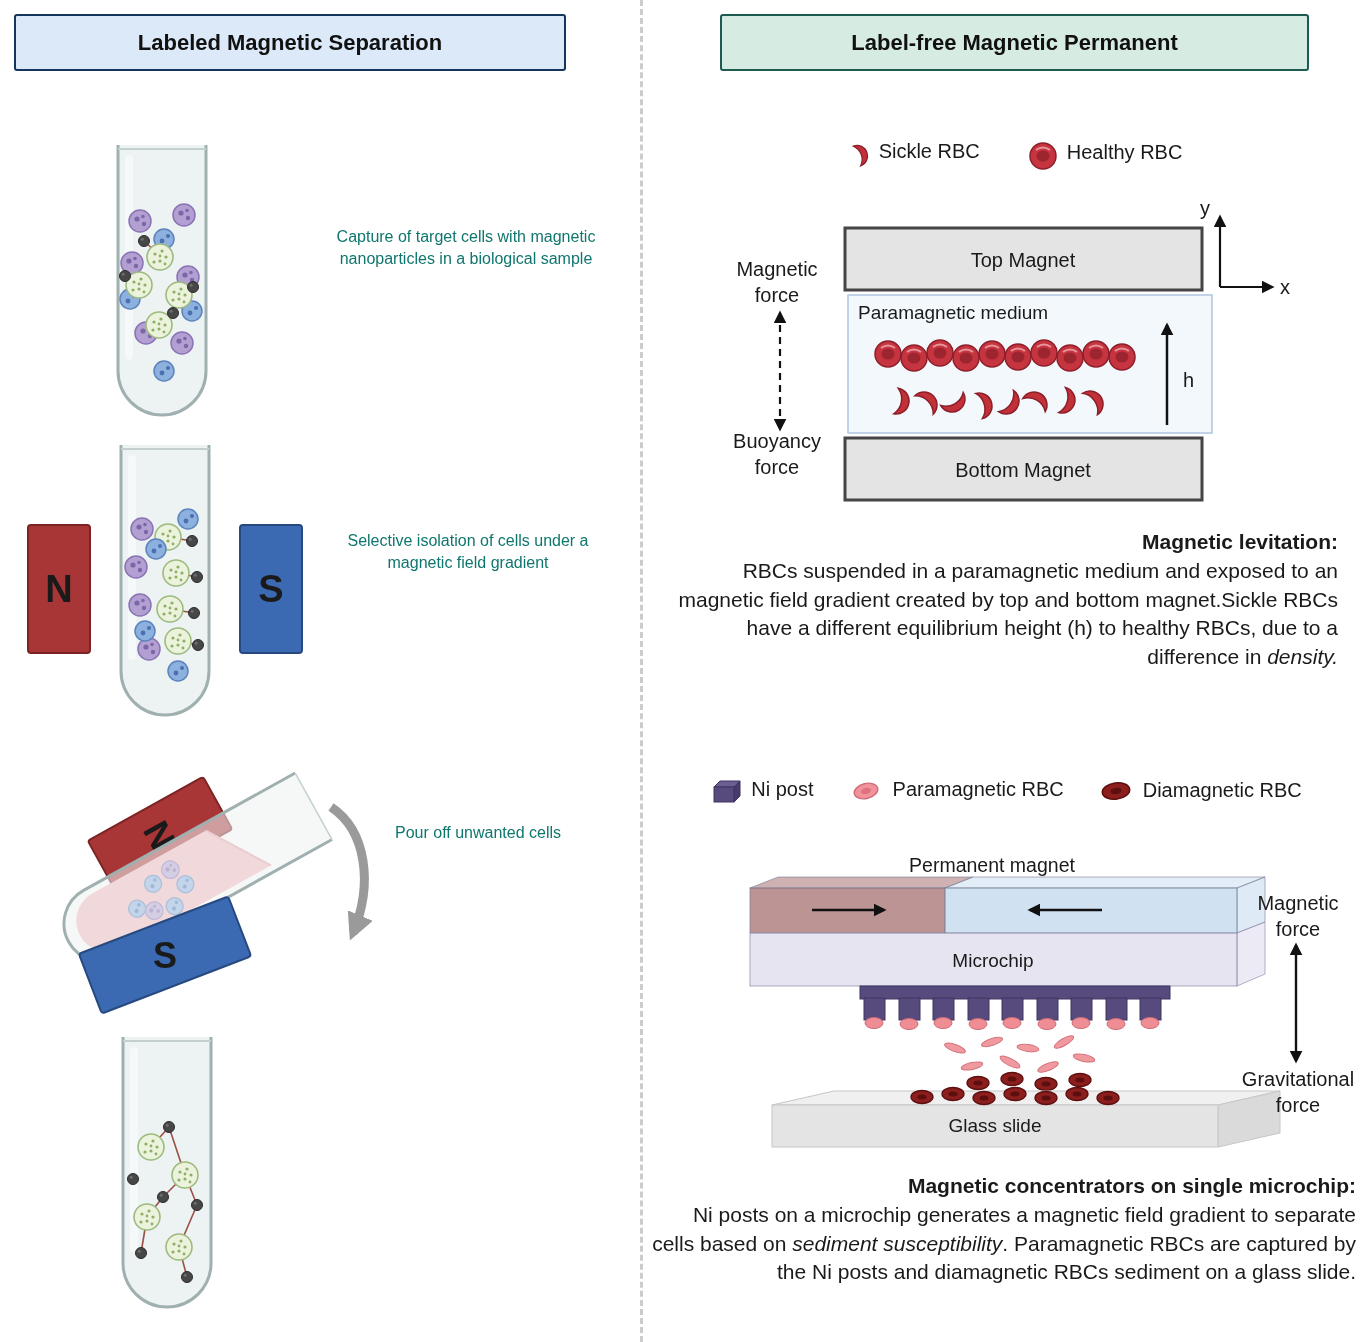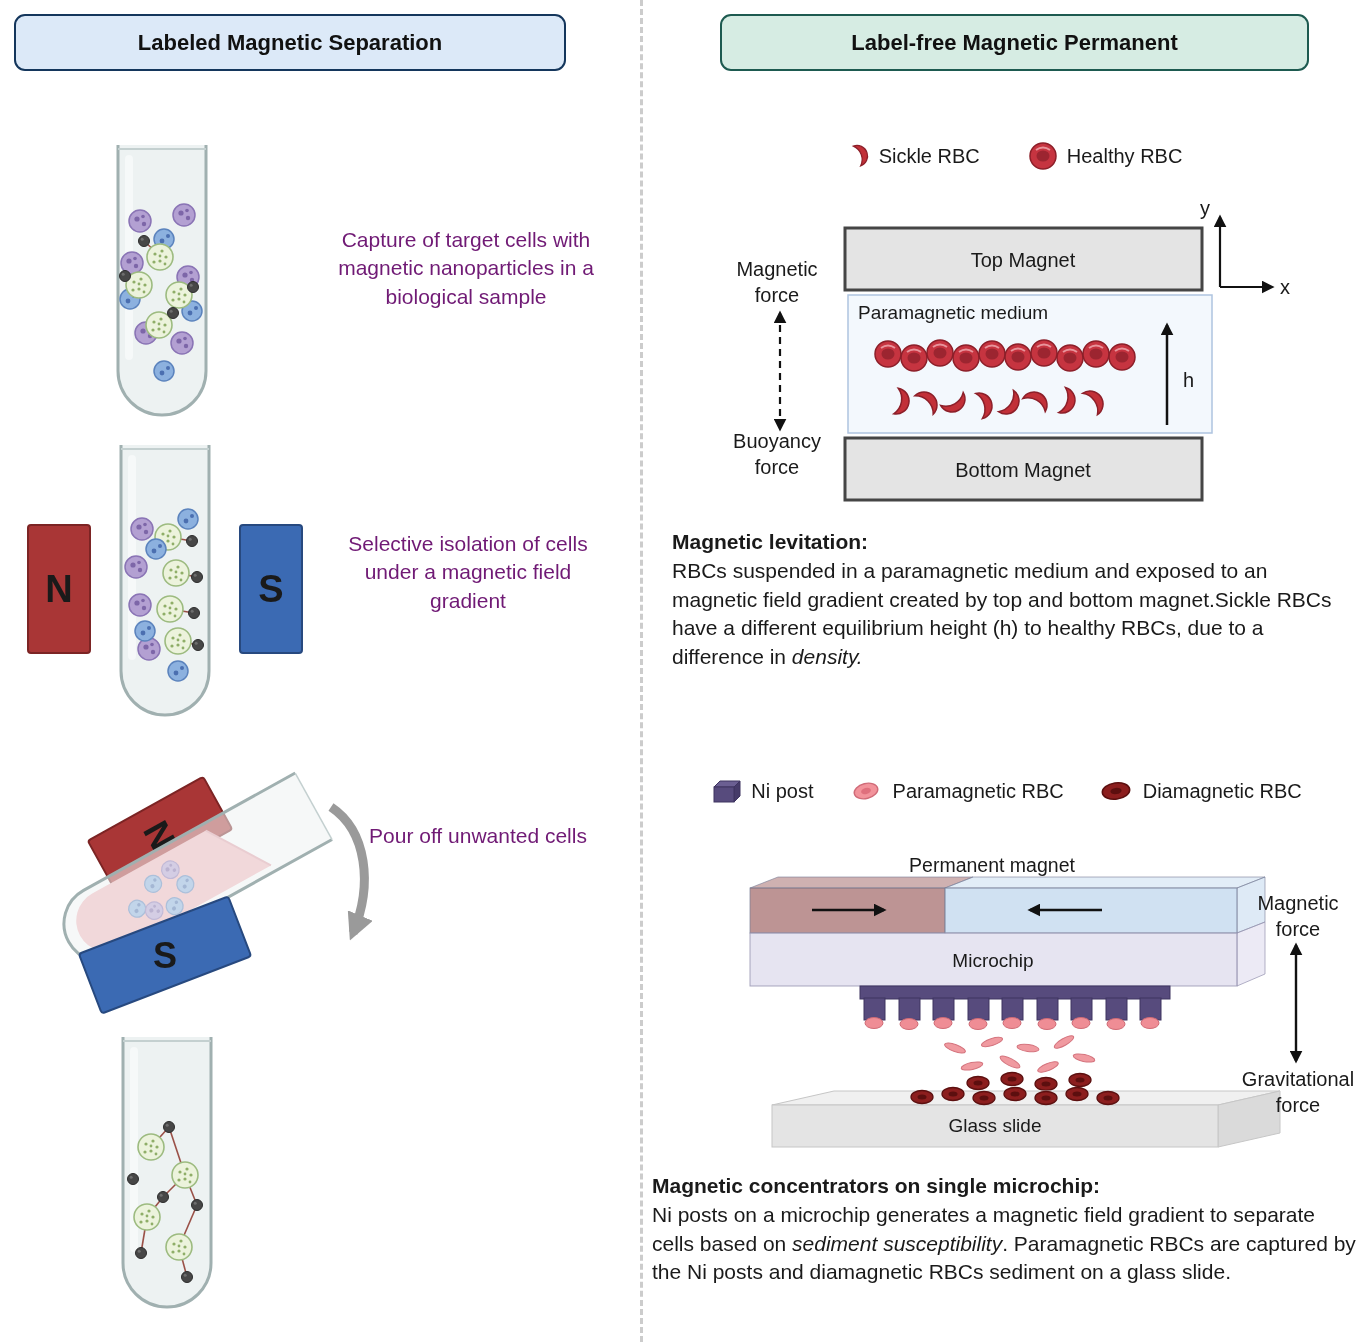--- a/index.html
+++ b/index.html
@@ -2,29 +2,29 @@
 <html><head>
 <meta charset="utf-8">
 <style>
   *{box-sizing:border-box;margin:0;padding:0}
   html,body{background:#ffffff}
   body{font-family:"Liberation Sans","DejaVu Sans",sans-serif;color:#1a1a1a}
   .page{position:relative;width:1366px;height:1342px;background:#fff;overflow:hidden}
   .abs{position:absolute}
   svg.abs{overflow:visible}
   svg text{font-family:"Liberation Sans","DejaVu Sans",sans-serif;fill:#1a1a1a}
-  .panel-title{position:absolute;height:57px;border-radius:11px;display:flex;align-items:center;justify-content:center;font-weight:bold;font-size:22px;color:#111}
+  .panel-title{position:absolute;height:57px;border-radius:3px;display:flex;align-items:center;justify-content:center;font-weight:bold;font-size:22px;color:#111}
   .pt-left{left:14px;top:14px;width:552px;background:#dce9f8;border:2.5px solid #14365c}
   .pt-right{left:720px;top:14px;width:589px;background:#d6ece3;border:2.5px solid #1d5a50}
   .divider{position:absolute;left:640px;top:0;height:1342px;width:0;border-left:3px dashed #cccccc}
-  .cap{position:absolute;text-align:center;font-size:21px;line-height:1.35;color:#701a75}
+  .cap{position:absolute;text-align:center;font-size:16px;line-height:1.35;color:#0f766e}
   .side-label{position:absolute;text-align:center;font-size:20px;line-height:1.3}
   .legend{position:absolute;display:flex;align-items:center;justify-content:center;font-size:20px}
-  .legend .item{display:flex;align-items:center;gap:9px}
-  .cap-block{position:absolute;text-align:left;font-size:21px;line-height:1.37}
+  .legend .item{display:flex;align-items:flex-start;gap:9px}
+  .cap-block{position:absolute;text-align:right;font-size:21px;line-height:1.37}
   .cap-block .t{font-weight:bold}
   em{font-style:italic}
 </style>
 </head>
 <body>
 
 <div class="page">
 
   <svg width="0" height="0" style="position:absolute" aria-hidden="true">
     <defs>

